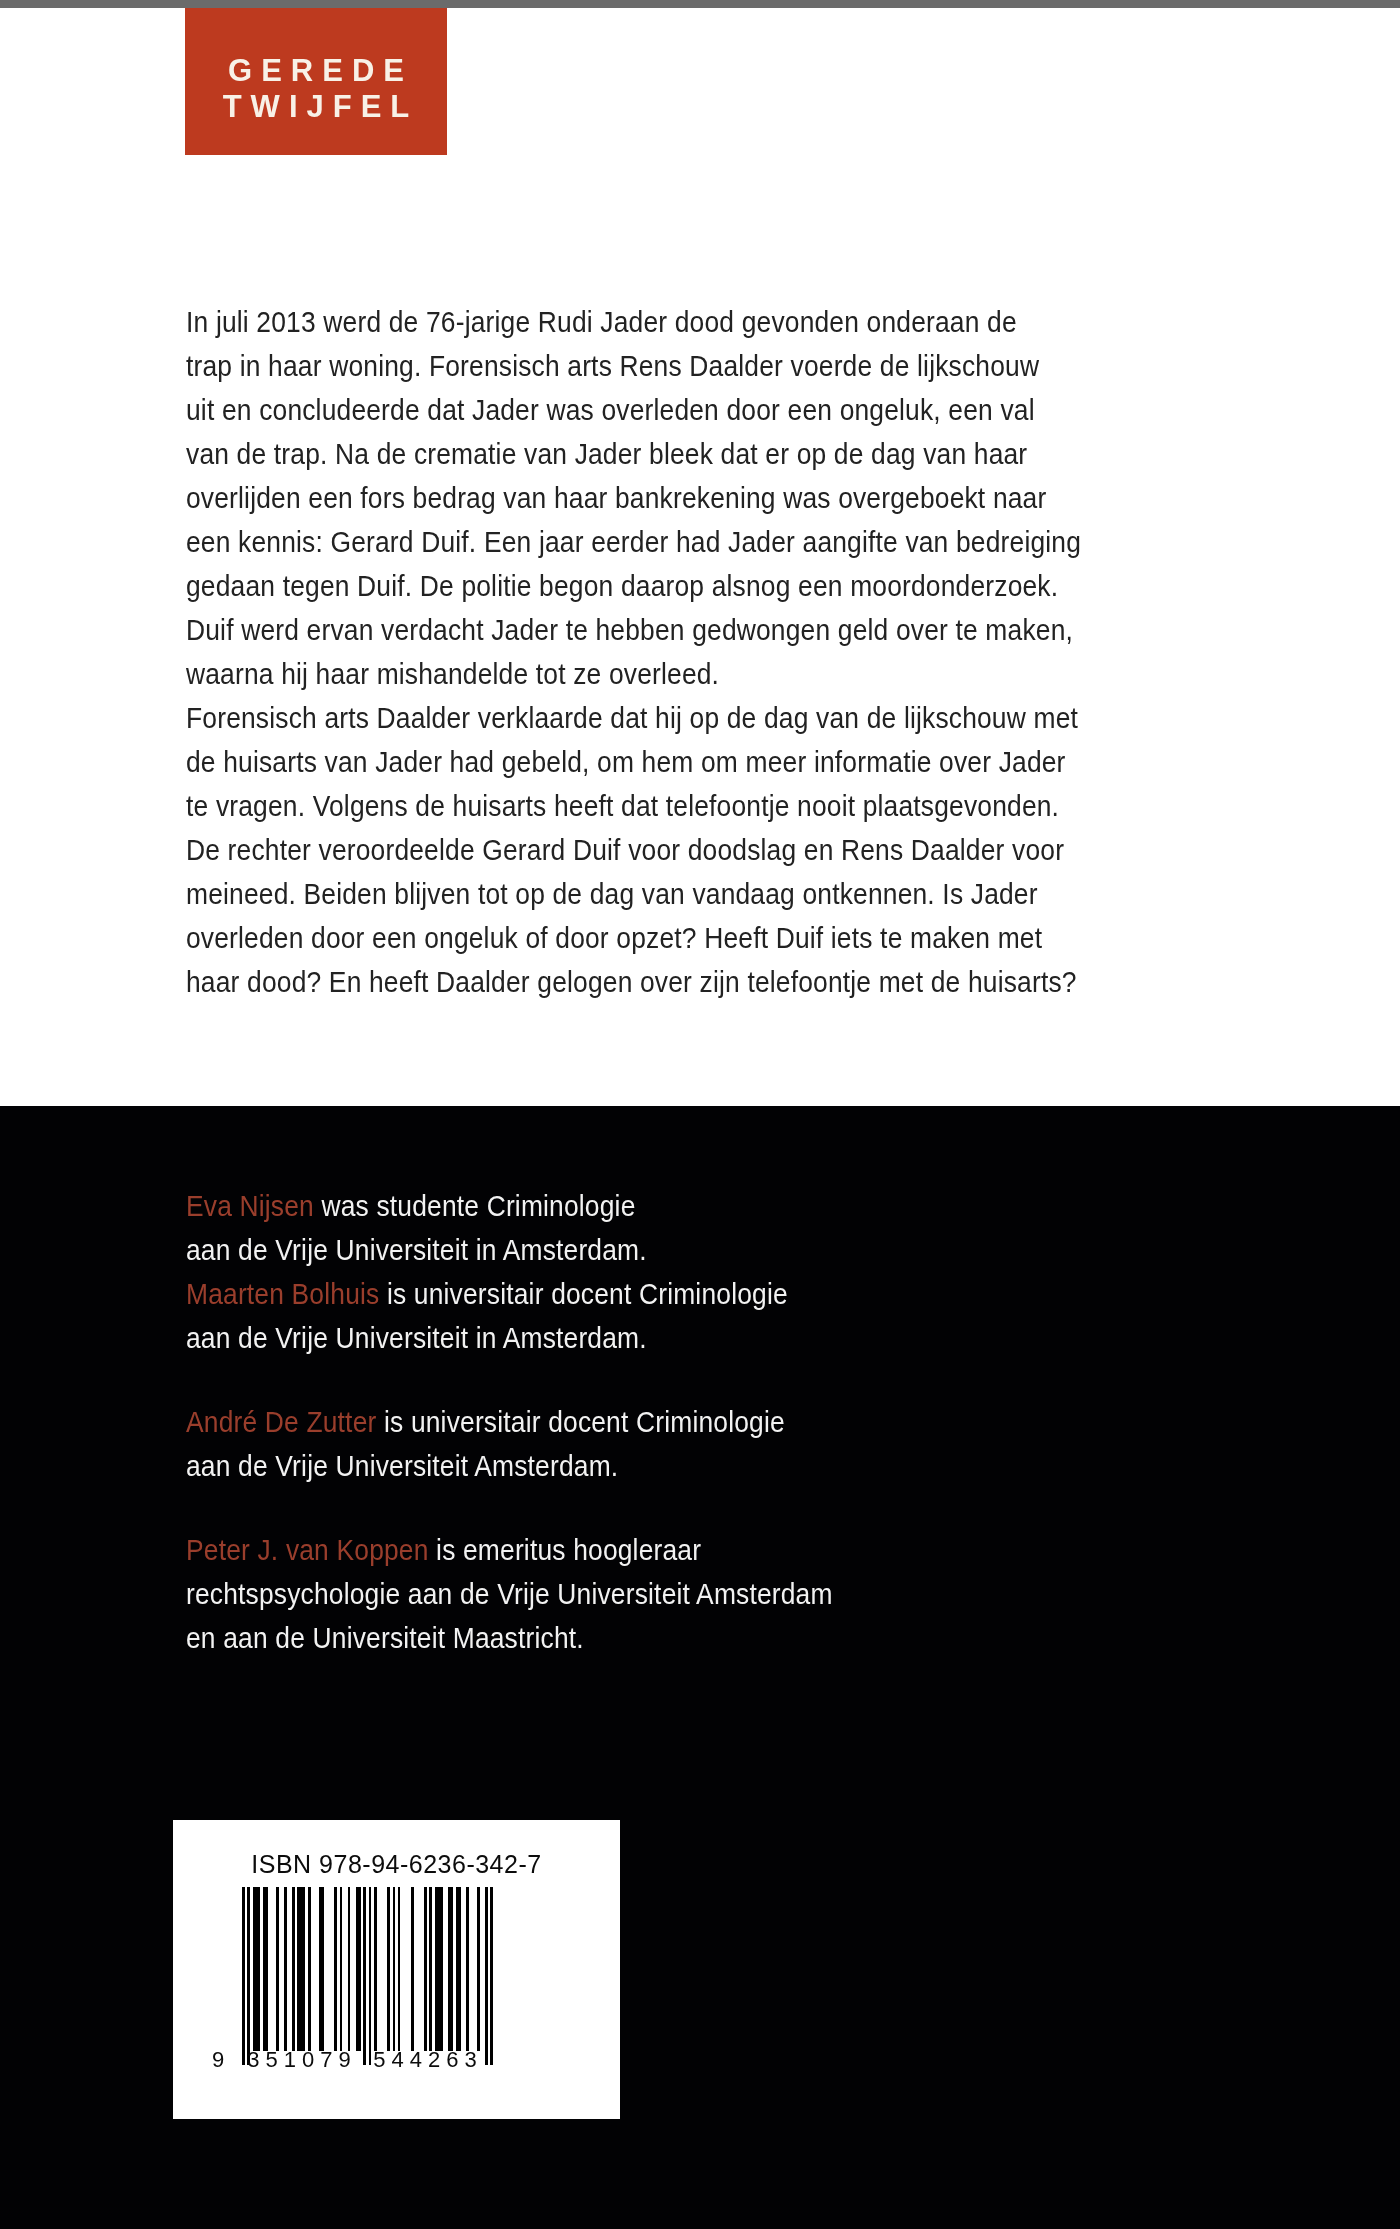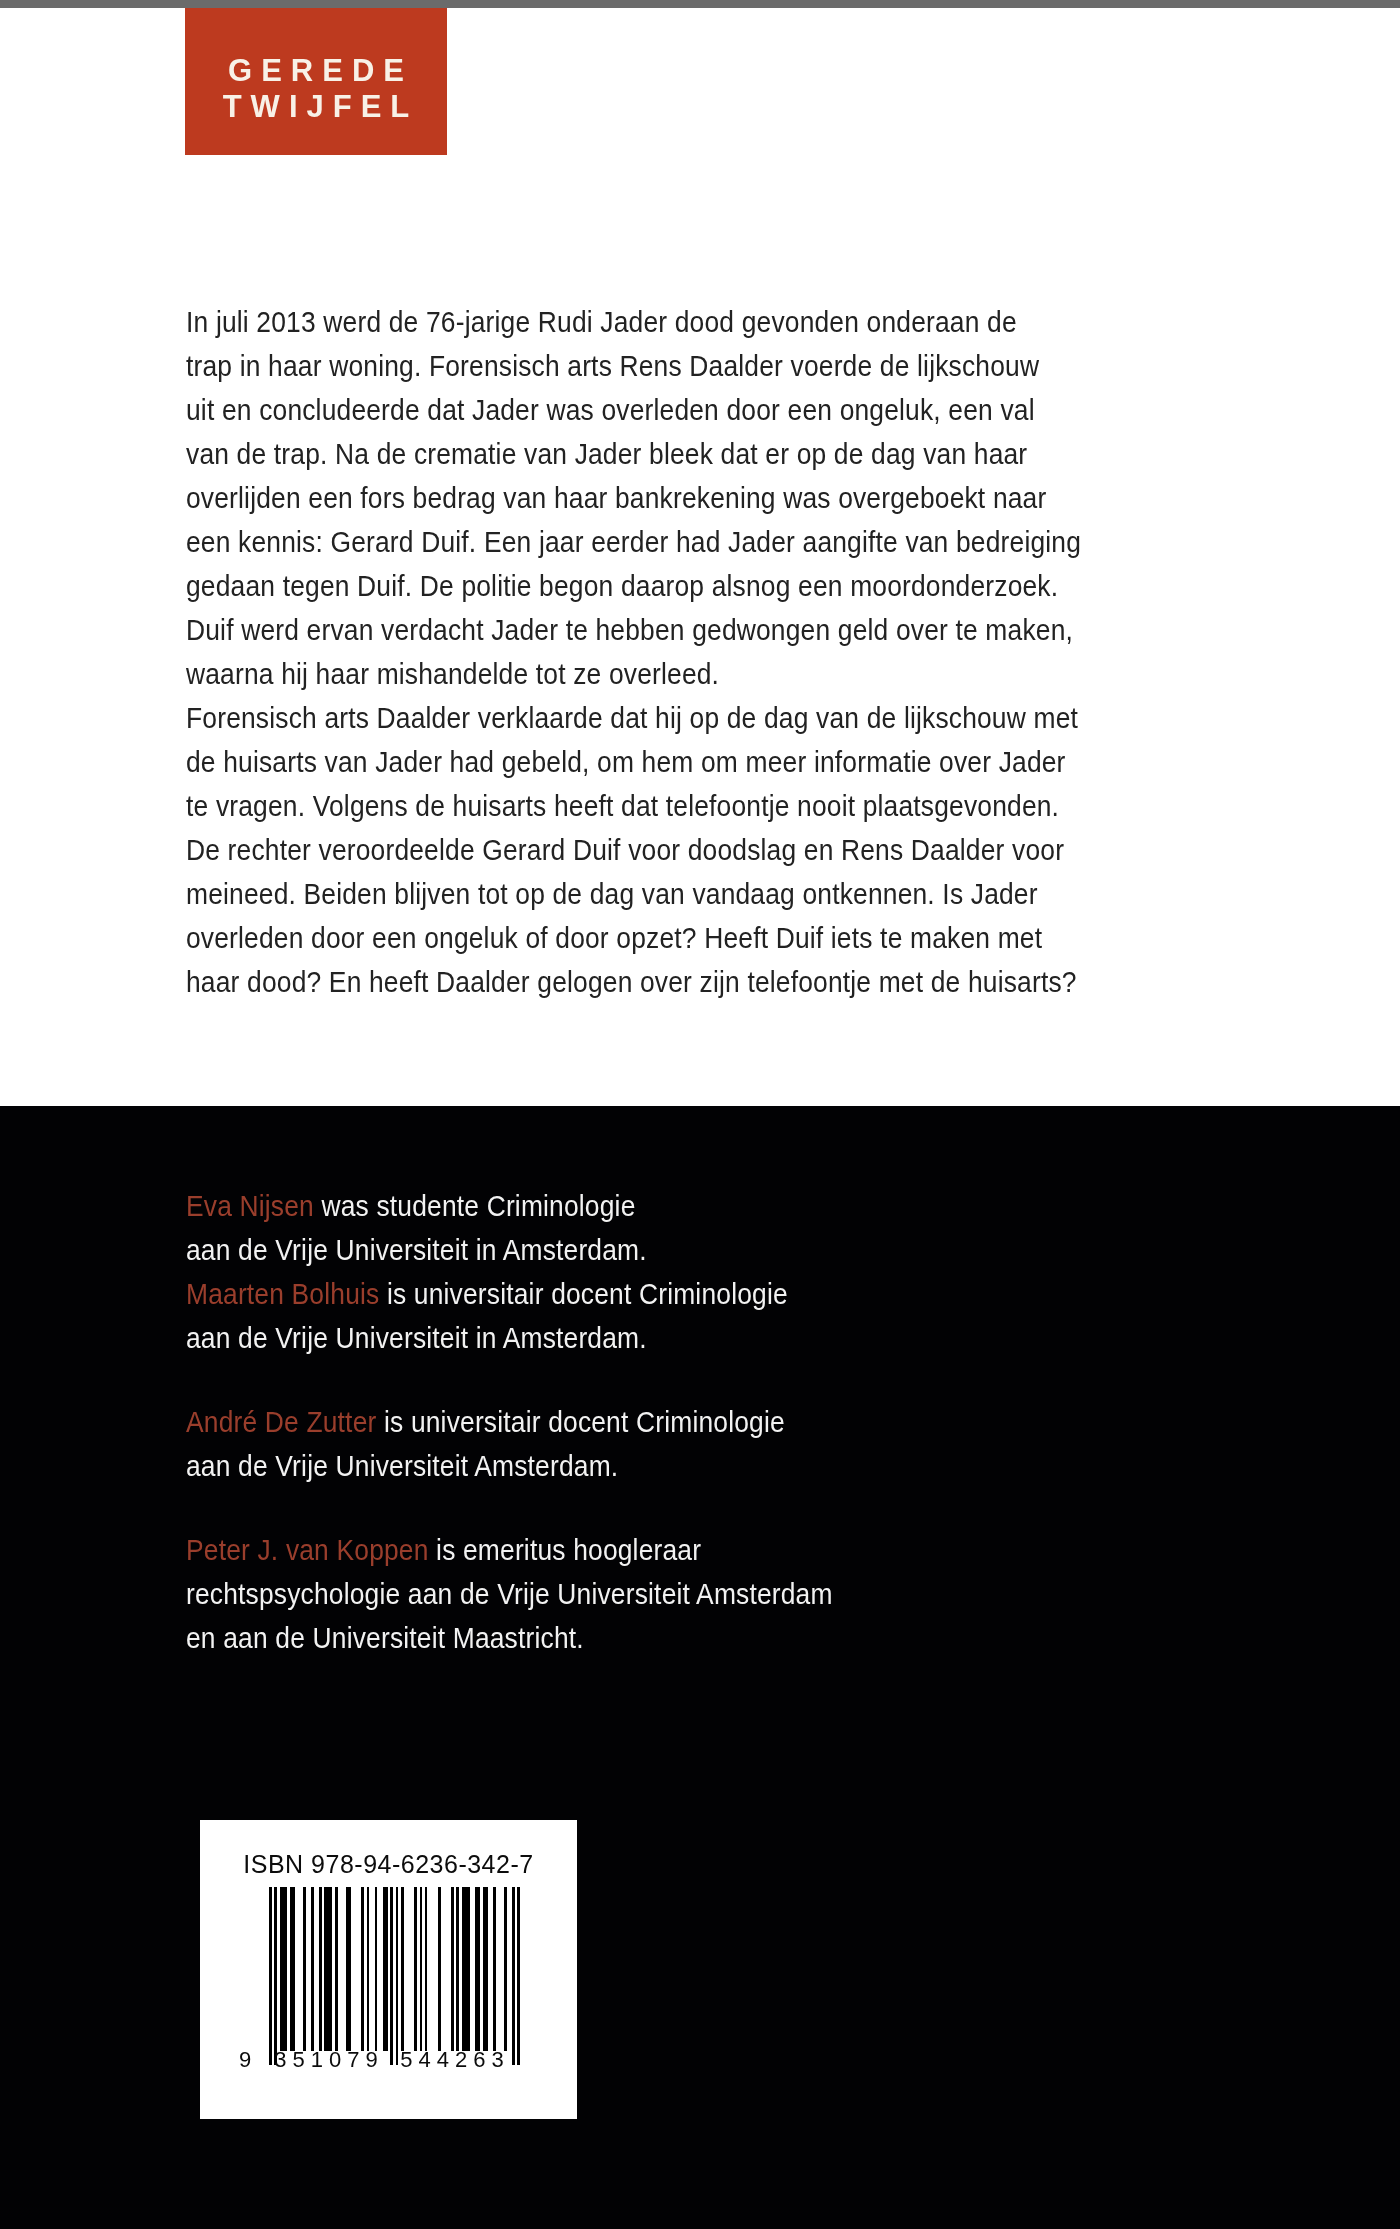--- a/index.html
+++ b/index.html
@@ -49,21 +49,21 @@
     color:#f2f2f2;
     font-size:30px;line-height:44px;
     letter-spacing:0.2px;
   }
   .author-entry{margin:0;white-space:pre-line;}
   .gap-above{margin-top:40px;}
   .author-name{color:#9a3e2c;}
 
   
   .isbn-box{
-    position:absolute;left:200px;top:714px;width:377px;height:299px;
+    position:absolute;left:173px;top:714px;width:447px;height:299px;
     background:#ffffff;
   }
   .isbn-label{
     position:absolute;left:0;top:30px;width:100%;
     text-align:center;
     color:#0c0c0c;font-size:25px;letter-spacing:0.5px;
     white-space:nowrap;
   }
   .bars{
     position:absolute;left:69px;top:67px;width:252px;height:178px;

